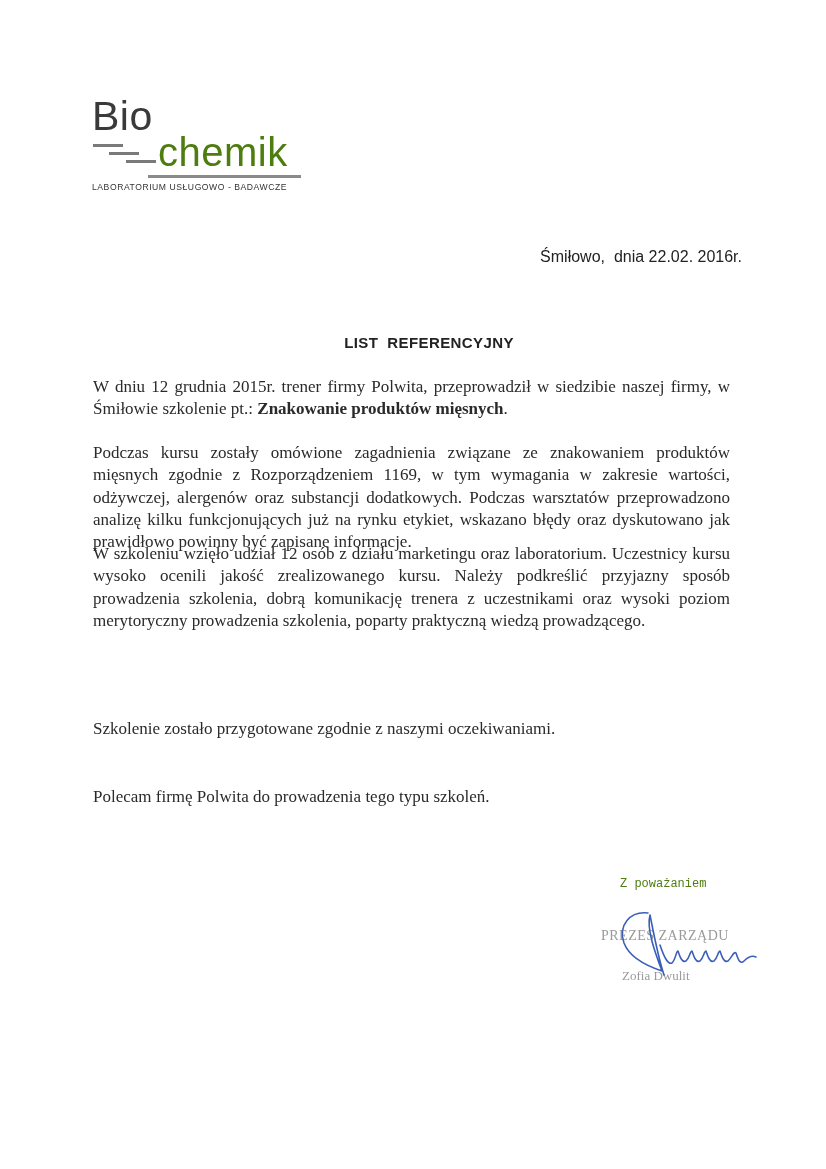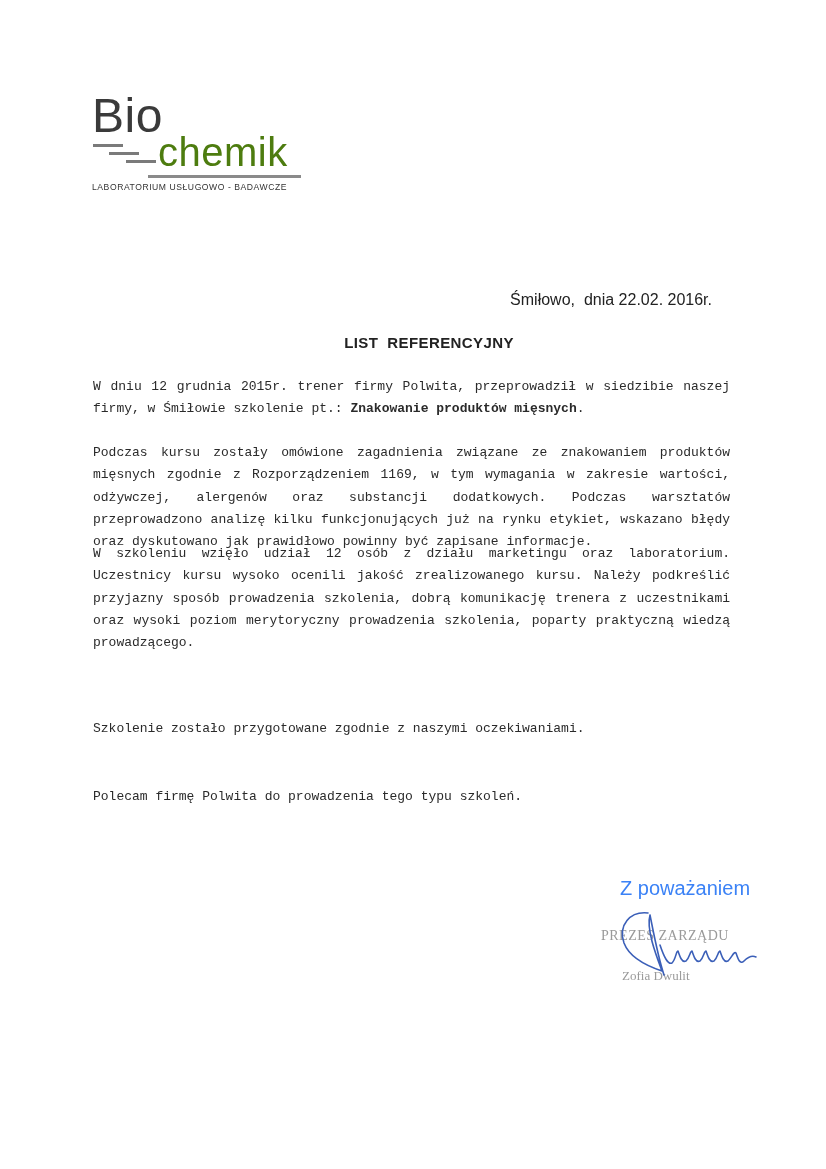--- a/index.html
+++ b/index.html
@@ -28,21 +28,21 @@
       left: 90px;
       top: 96px;
       width: 230px;
       height: 100px;
     }
     .logo-bio {
       position: absolute;
       left: 2px;
       top: 0px;
       font-family: "Liberation Sans", sans-serif;
-      font-size: 48px;
+      font-size: 41px;
       line-height: 40px;
       color: #3a3a3a;
       letter-spacing: 0.5px;
     }
     .logo-chemik {
       position: absolute;
       left: 68px;
       top: 36px;
       font-family: "Liberation Sans", sans-serif;
       font-size: 40px;
@@ -74,63 +74,63 @@
       font-size: 8.6px;
       letter-spacing: 0.55px;
       color: #333333;
       white-space: nowrap;
       text-align: right;
     }
 
     
     .place-date {
       position: absolute;
-      right: 114px;
+      right: 84px;
       top: 248px;
       font-size: 16px;
       color: #222;
       white-space: pre;
-      margin-top: 43px;
     }
     .title {
       position: absolute;
       left: 16px;
       width: 826px;
       top: 334px;
       text-align: center;
       font-weight: bold;
       font-size: 15px;
       letter-spacing: 0.4px;
       color: #222;
       white-space: pre;
     }
     .body {
       position: absolute;
       left: 93px;
       width: 637px;
-      font-family: Liberation Mono, monospace;
-      font-size: 13px;
+      font-family: Liberation Serif, serif;
+      font-size: 17px;
       line-height: 22.3px;
       color: #2a2a2a;
       text-align: justify;
       margin: 0;
     }
     .p1 { top: 376px; }
     .p2 { top: 442px; }
     .p3 { top: 543px; }
     .p4 { top: 718px; }
     .p5 { top: 786px; }
     .bold { font-weight: bold; }
 
     .regards {
       position: absolute;
       left: 620px;
       top: 877px;
-      font-size: 20px;
-      color: #3b82f6;
+      font-size: 12px;
+      color: #4d7c0f;
+      font-family: Liberation Mono, monospace;
     }
 
     
     .stamp {
       position: absolute;
       left: 601px;
       top: 928px;
       width: 170px;
       height: 60px;
     }

